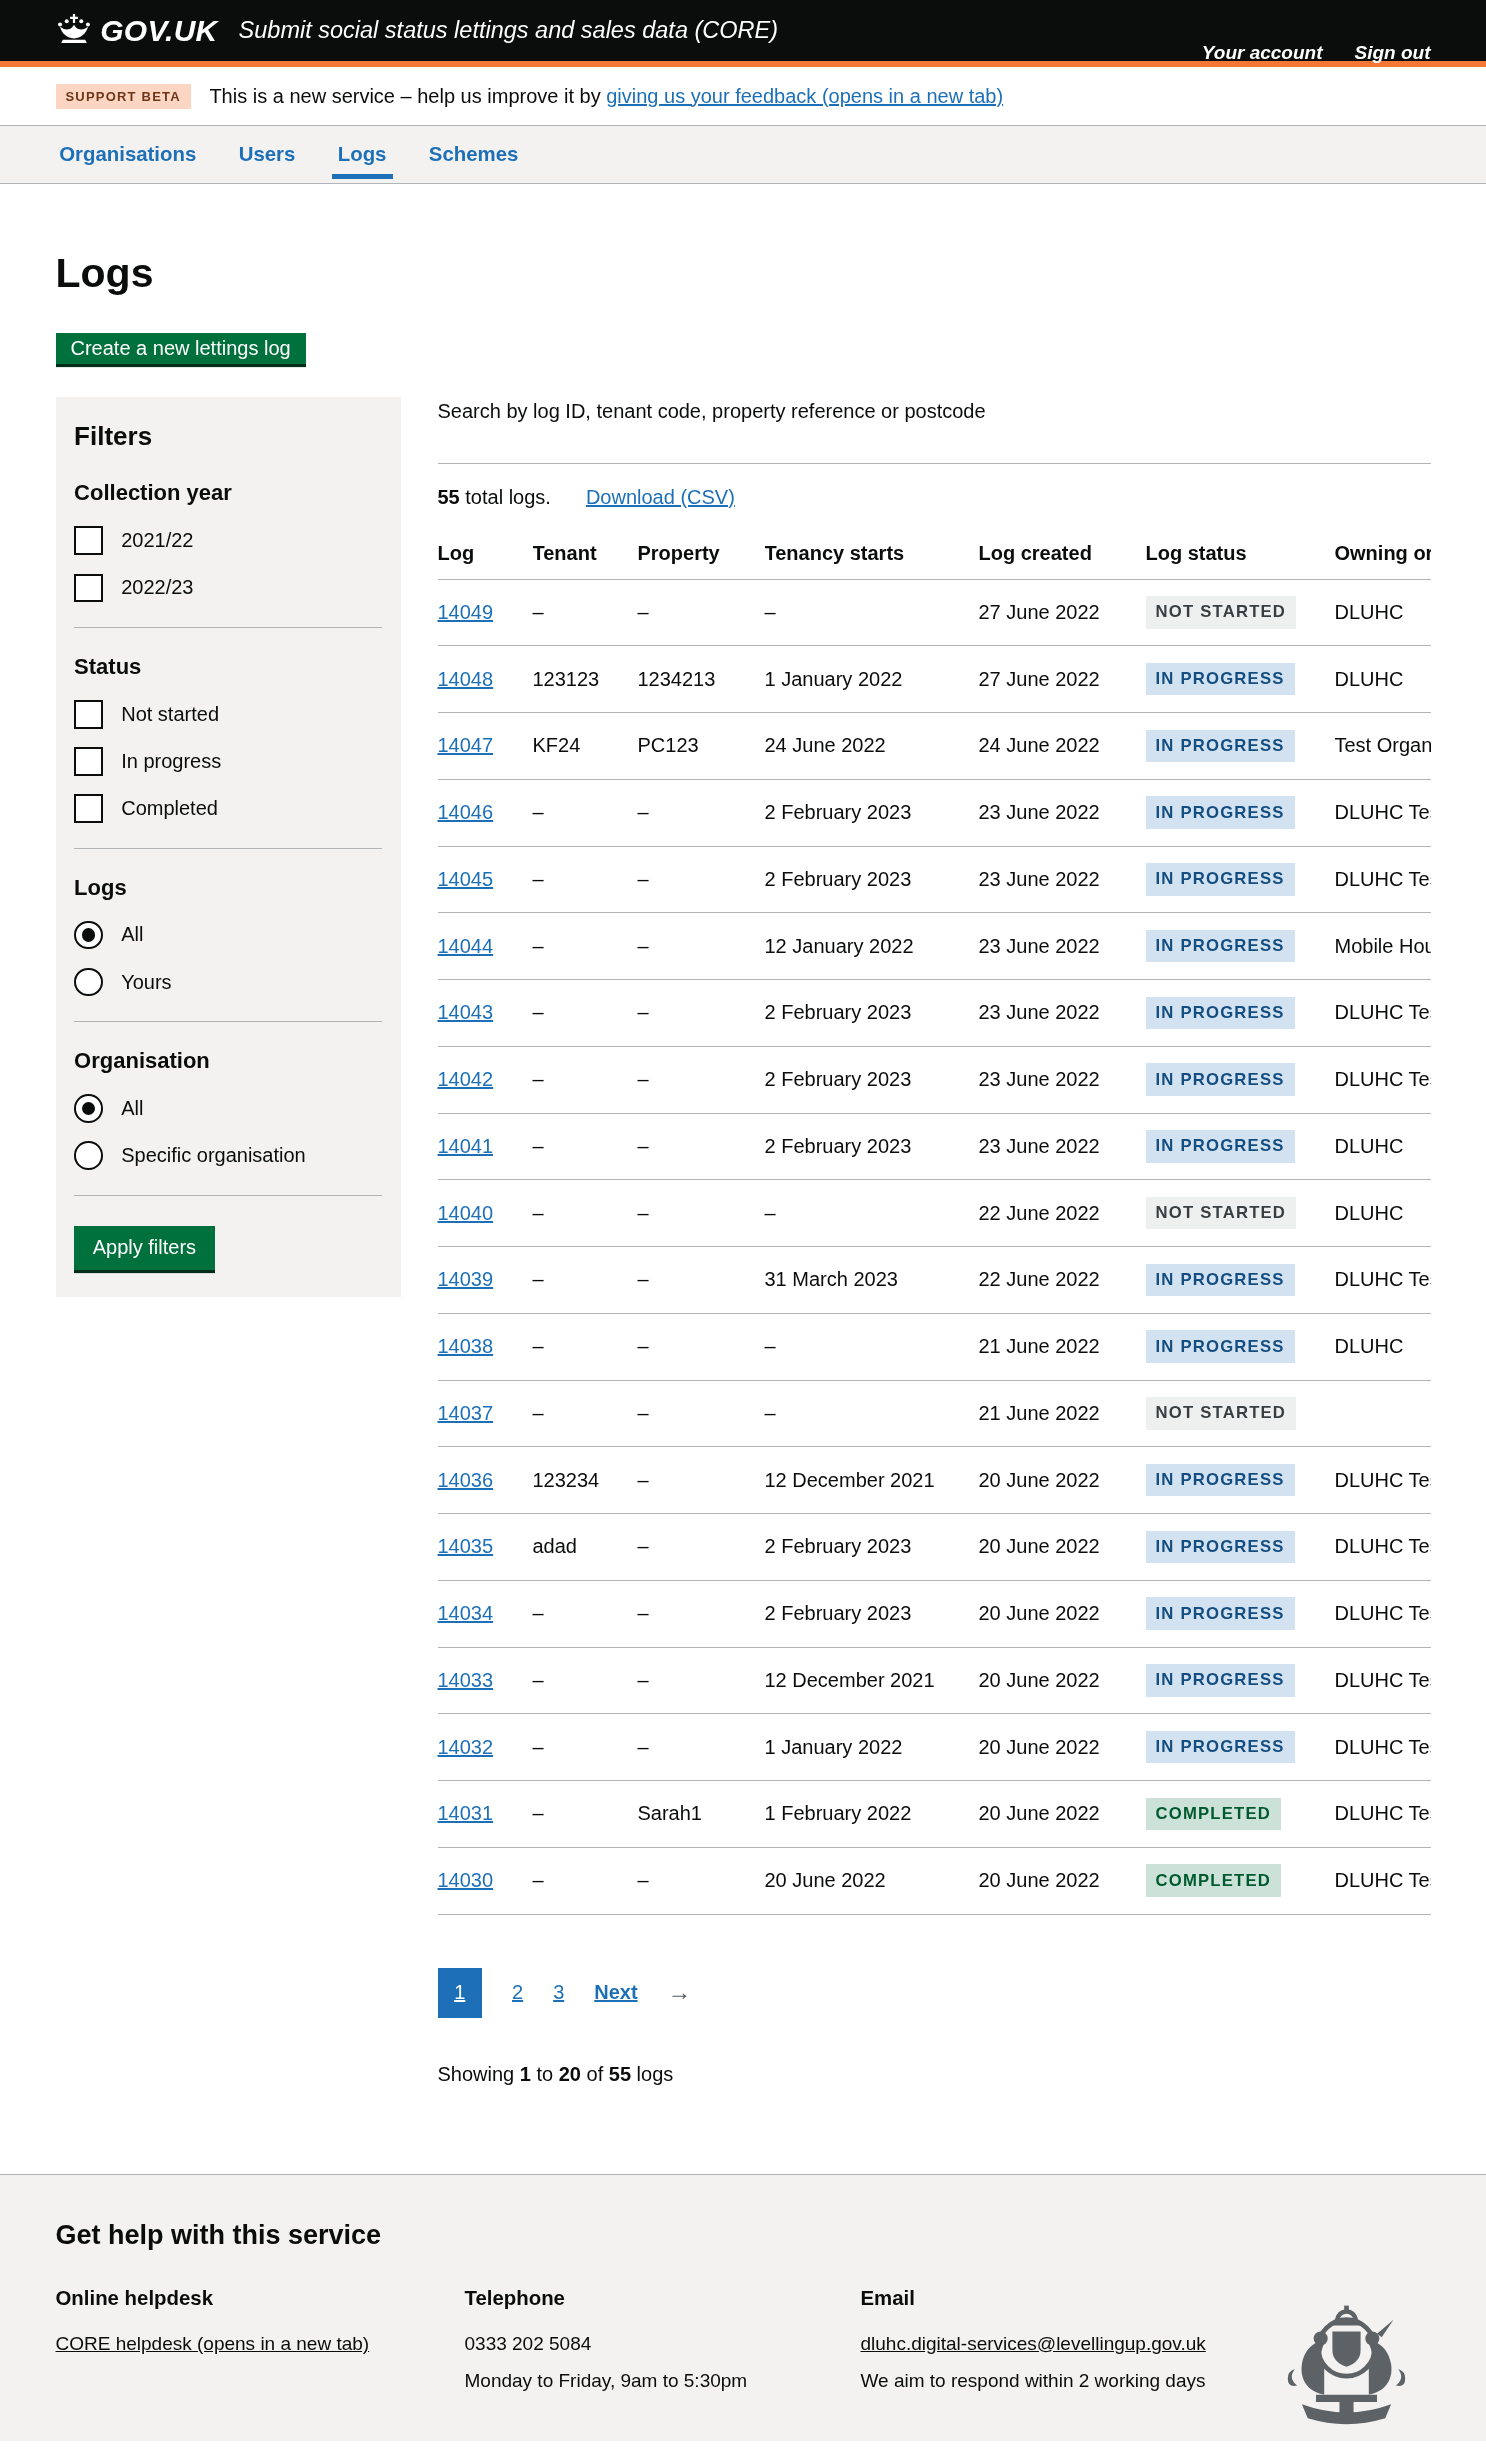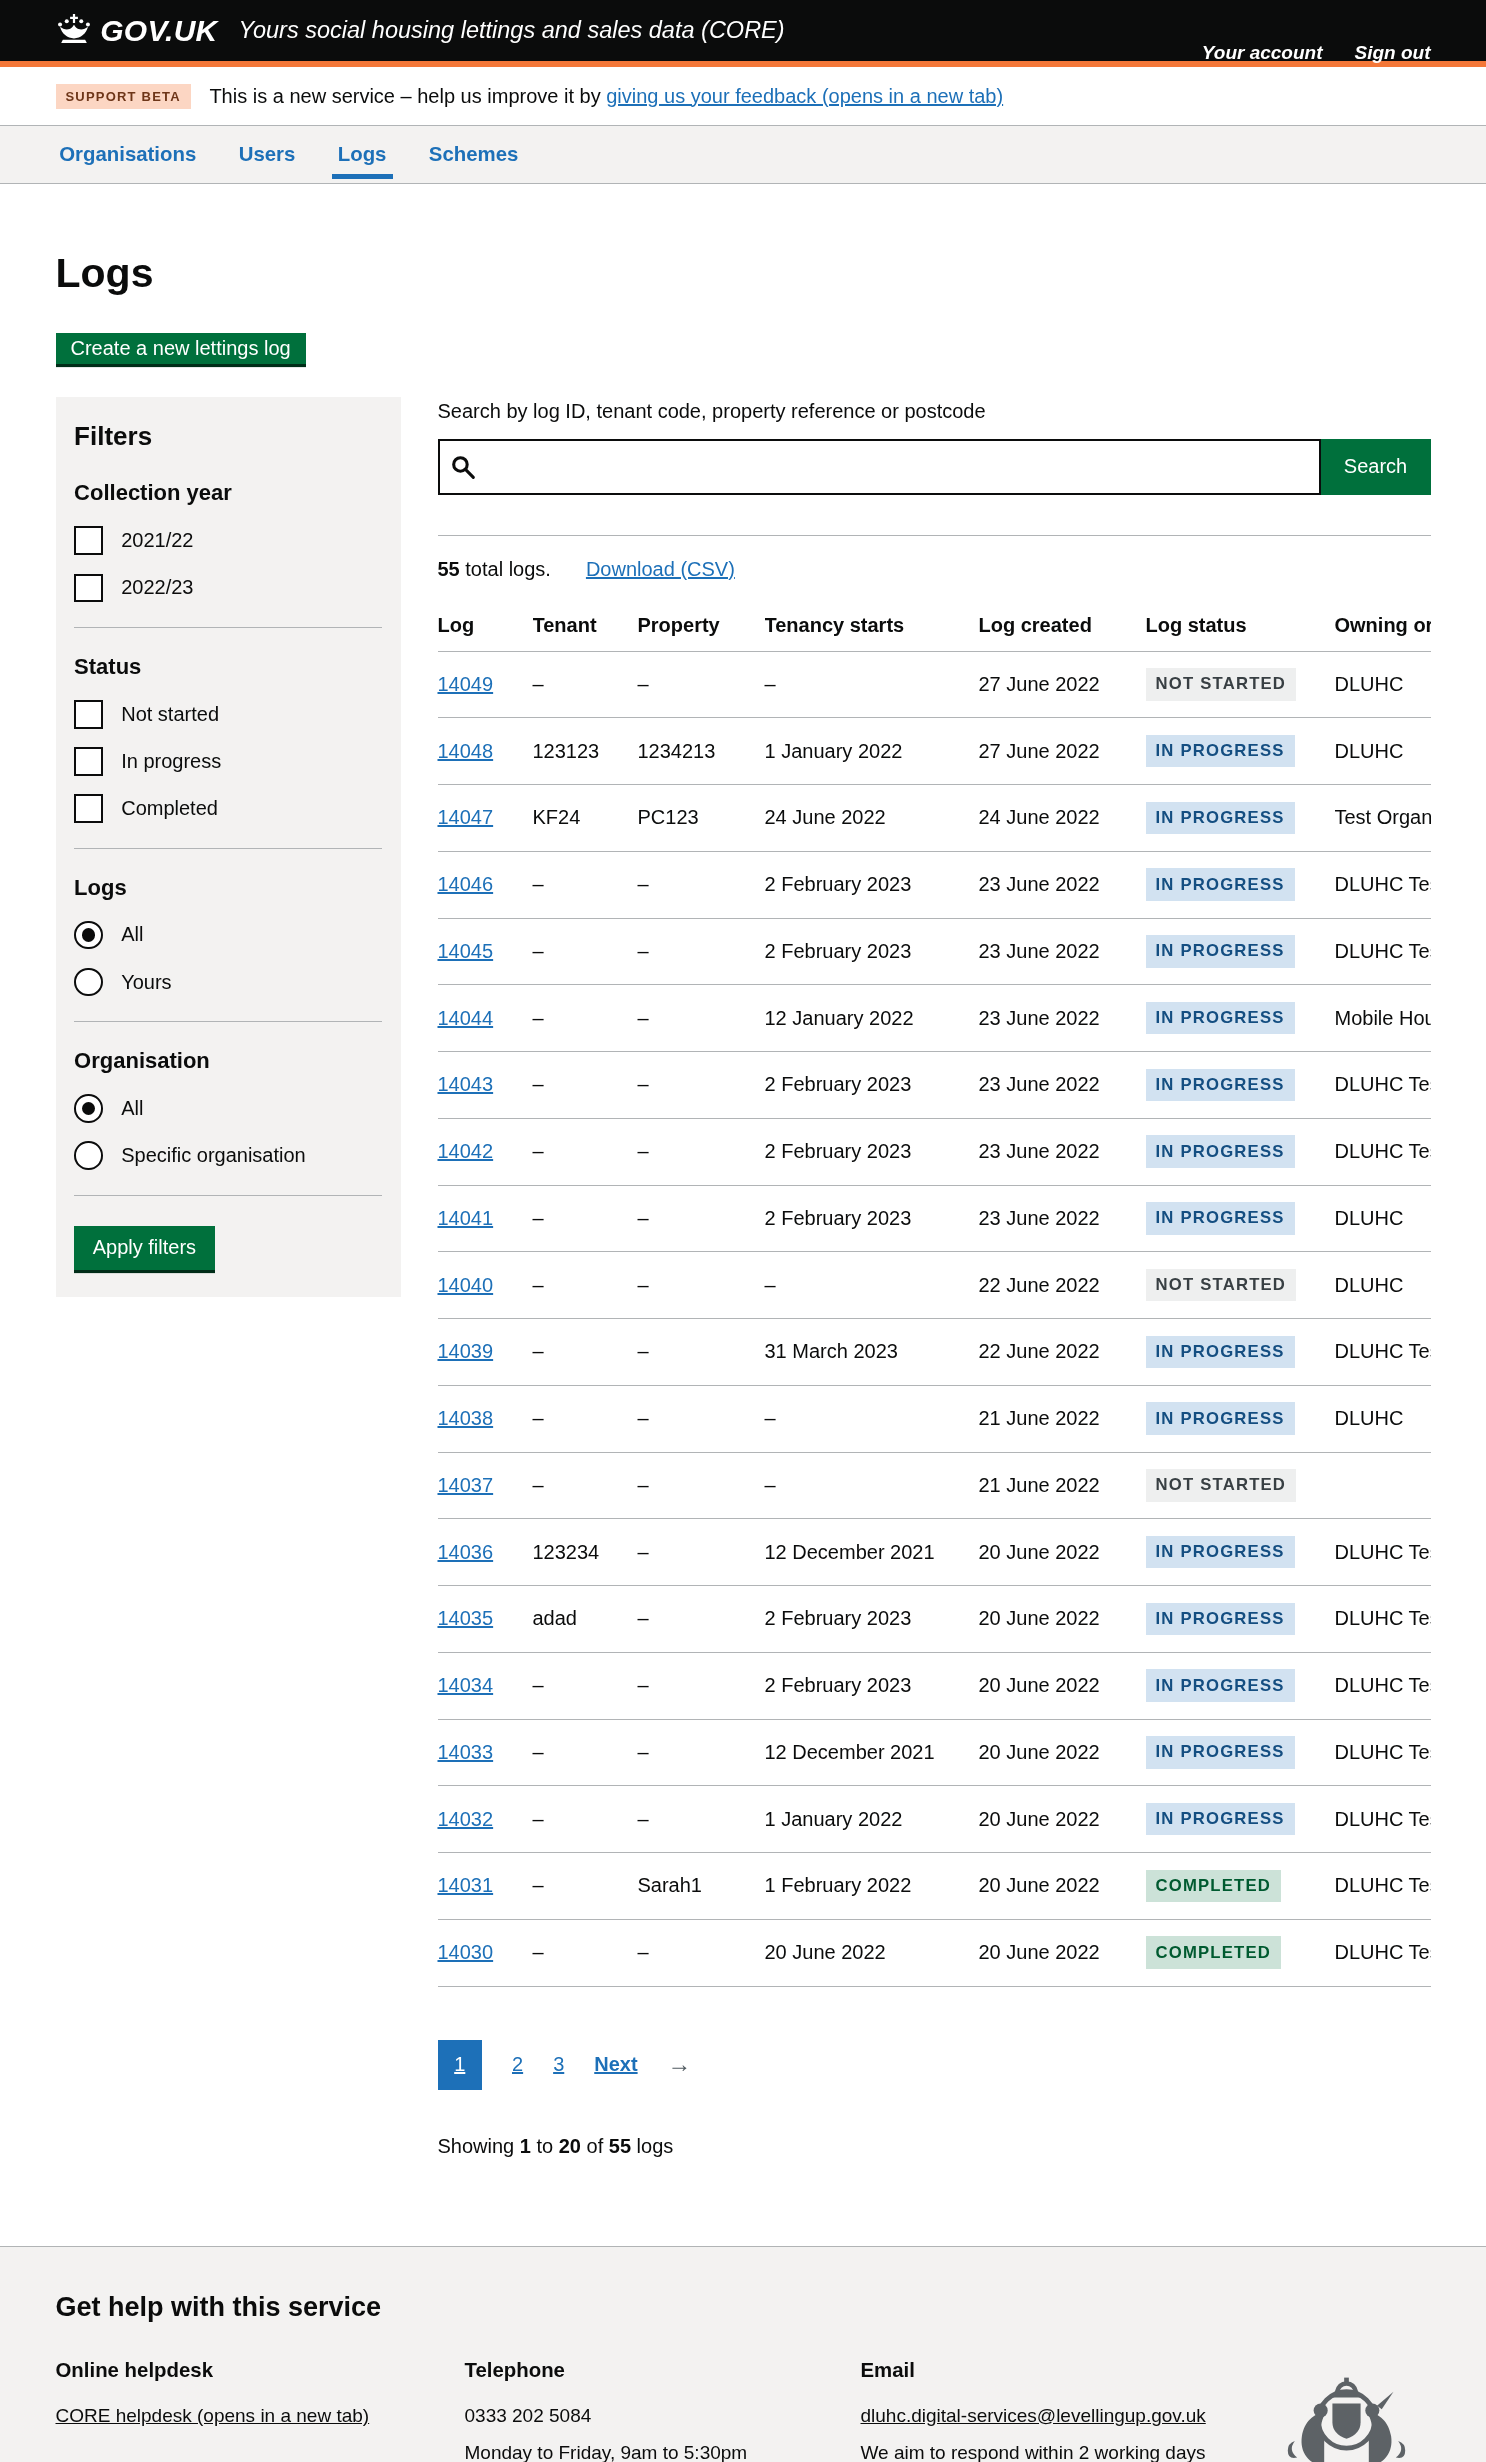--- a/index.html
+++ b/index.html
@@ -153,21 +153,21 @@
             <circle cx="19" cy="13" r="3.6"></circle>
             <circle cx="45" cy="13" r="3.6"></circle>
             <circle cx="57" cy="19" r="3.6"></circle>
             <path d="M7,23 C10,36 20,43 32,44 C44,43 54,36 57,23 C52,27 46,29 40,27 C34,25 32,19 32,19 C32,19 30,25 24,27 C18,29 12,27 7,23 z"></path>
             <path d="M12,46 h40 l3,6 H9 z"></path>
           </g>
         </svg>
       </span>
       <span class="logotype">GOV.UK</span>
     </a>
-    <a class="service-name" href="#">Yours social housing lettings and sales data (CORE)</a>
+    <a class="service-name" href="#">Submit social status lettings and sales data (CORE)</a>
     <span class="header-spacer"></span>
     <nav class="header-links">
       <a class="header-link" href="#">Your account</a>
       <a class="header-link" href="#">Sign out</a>
     </nav>
   </div>
 </header>
 
 <div class="phase-banner">
   <div class="width-container">
@@ -248,32 +248,20 @@
         <span class="opt-label">Specific organisation</span>
       </div>
 
       <hr class="filter-divider">
 
       <button class="btn-green apply-btn">Apply filters</button>
     </aside>
 
     <div class="main-col">
       <label class="search-label">Search by log ID, tenant code, property reference or postcode</label>
-      <div class="search-row">
-        <div class="search-input-wrap">
-          <span class="search-icon">
-            <svg width="27" height="27" viewBox="0 0 44 44" aria-hidden="true">
-              <circle cx="17" cy="17" r="11" fill="none" stroke="#0b0c0c" stroke-width="5"></circle>
-              <path d="M26,26 L38,38" stroke="#0b0c0c" stroke-width="5" stroke-linecap="round"></path>
-            </svg>
-          </span>
-          <input class="search-input" type="text" value="" style="">
-        </div>
-        <button class="btn-green search-btn">Search</button>
-      </div>
 
       <hr class="results-divider">
 
       <p class="total-row">
         <strong>55</strong>&nbsp;
         <span>total logs.</span>
         <a class="link-blue dl-link" href="#">Download (CSV)</a>
       </p>
 
       <table class="logs-table">

